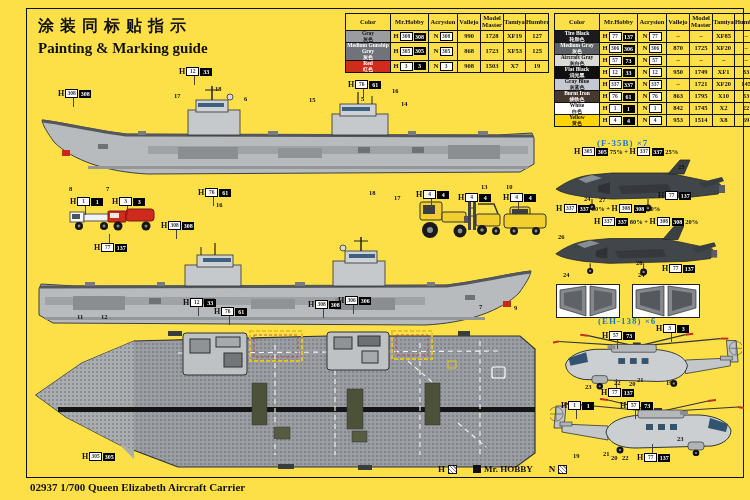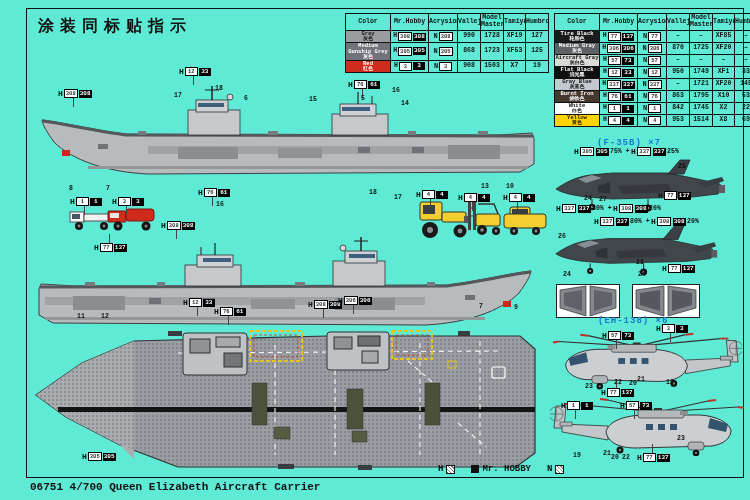--- a/index.html
+++ b/index.html
@@ -1,17 +1,17 @@
 <!DOCTYPE html>
 <html><head>
 <meta charset="utf-8">
 <style>
   html,body{margin:0;padding:0;background:#fff;}
-  #sheet{position:relative;width:750px;height:500px;background:#5eead4;overflow:hidden;
-         font-family:Liberation Mono, monospace;color:#111;}
+  #sheet{position:relative;width:750px;height:500px;background:#fde047;overflow:hidden;
+         font-family:Liberation Serif, serif;color:#111;}
   #frame{position:absolute;left:26px;top:8px;width:716px;height:468px;border:1.5px solid #111;}
   
   #titleblock{position:absolute;left:38px;top:16px;}
   #title-zh{font-size:16px;font-weight:bold;letter-spacing:6px;}
   #title-en{font-size:15px;font-weight:bold;margin-top:3px;}
   
   #ptwrap{position:absolute;left:345px;top:13px;width:397px;}
   #ptbar{background:#000;color:#fff;font-size:9px;font-weight:bold;letter-spacing:1px;
          padding:1px 0 1px 6px;height:11px;line-height:11px;}
   #pttables{display:flex;gap:5px;align-items:flex-start;}
@@ -135,20 +135,21 @@
         <circle cx="70" cy="52" r="3.5" fill="#111"></circle>
           <circle cx="70" cy="52" r="1.2" fill="#888"></circle>
         <circle cx="146" cy="55" r="3.3" fill="#111"></circle>
           <circle cx="146" cy="55" r="1.1" fill="#888"></circle>
       </g>
     </defs>
   </svg>
 
   <div id="titleblock">
     <div id="title-zh">涂装同标贴指示</div>
+    <div id="title-en">Painting &amp; Marking guide</div>
   </div>
 
   <div id="ptwrap">
     <div id="pttables">
       <table class="ptable" id="ptleft" style="width:196px">
           <thead>
             <tr>
               <th style="width:44px">Color</th>
               <th style="width:37px">Mr.Hobby</th>
               <th style="width:28px">Acrysion</th>
@@ -580,21 +581,21 @@
       <span class="lg-item">
         <span class="lg-dark"></span>
         <span>Mr. HOBBY</span>
       </span>
       <span class="lg-item">
         <span>N</span>
         <span class="lg-hatch"></span>
       </span>
     </div>
 
-  <div id="bottomtitle">06751 4/700 Queen Elizabeth Aircraft Carrier</div>
+  <div id="bottomtitle">02937 1/700 Queen Elizabeth Aircraft Carrier</div>
 <div class="chip t-d" style="left: 58px; top: 89px;">
       <span class="h">H</span>
       <span class="boxl">308</span>
       <span class="boxd">308</span>
     </div>
     <div class="chip t-d" style="left: 179px; top: 67px;">
       <span class="h">H</span>
       <span class="boxl">12</span>
       <span class="boxd">33</span>
     </div>

